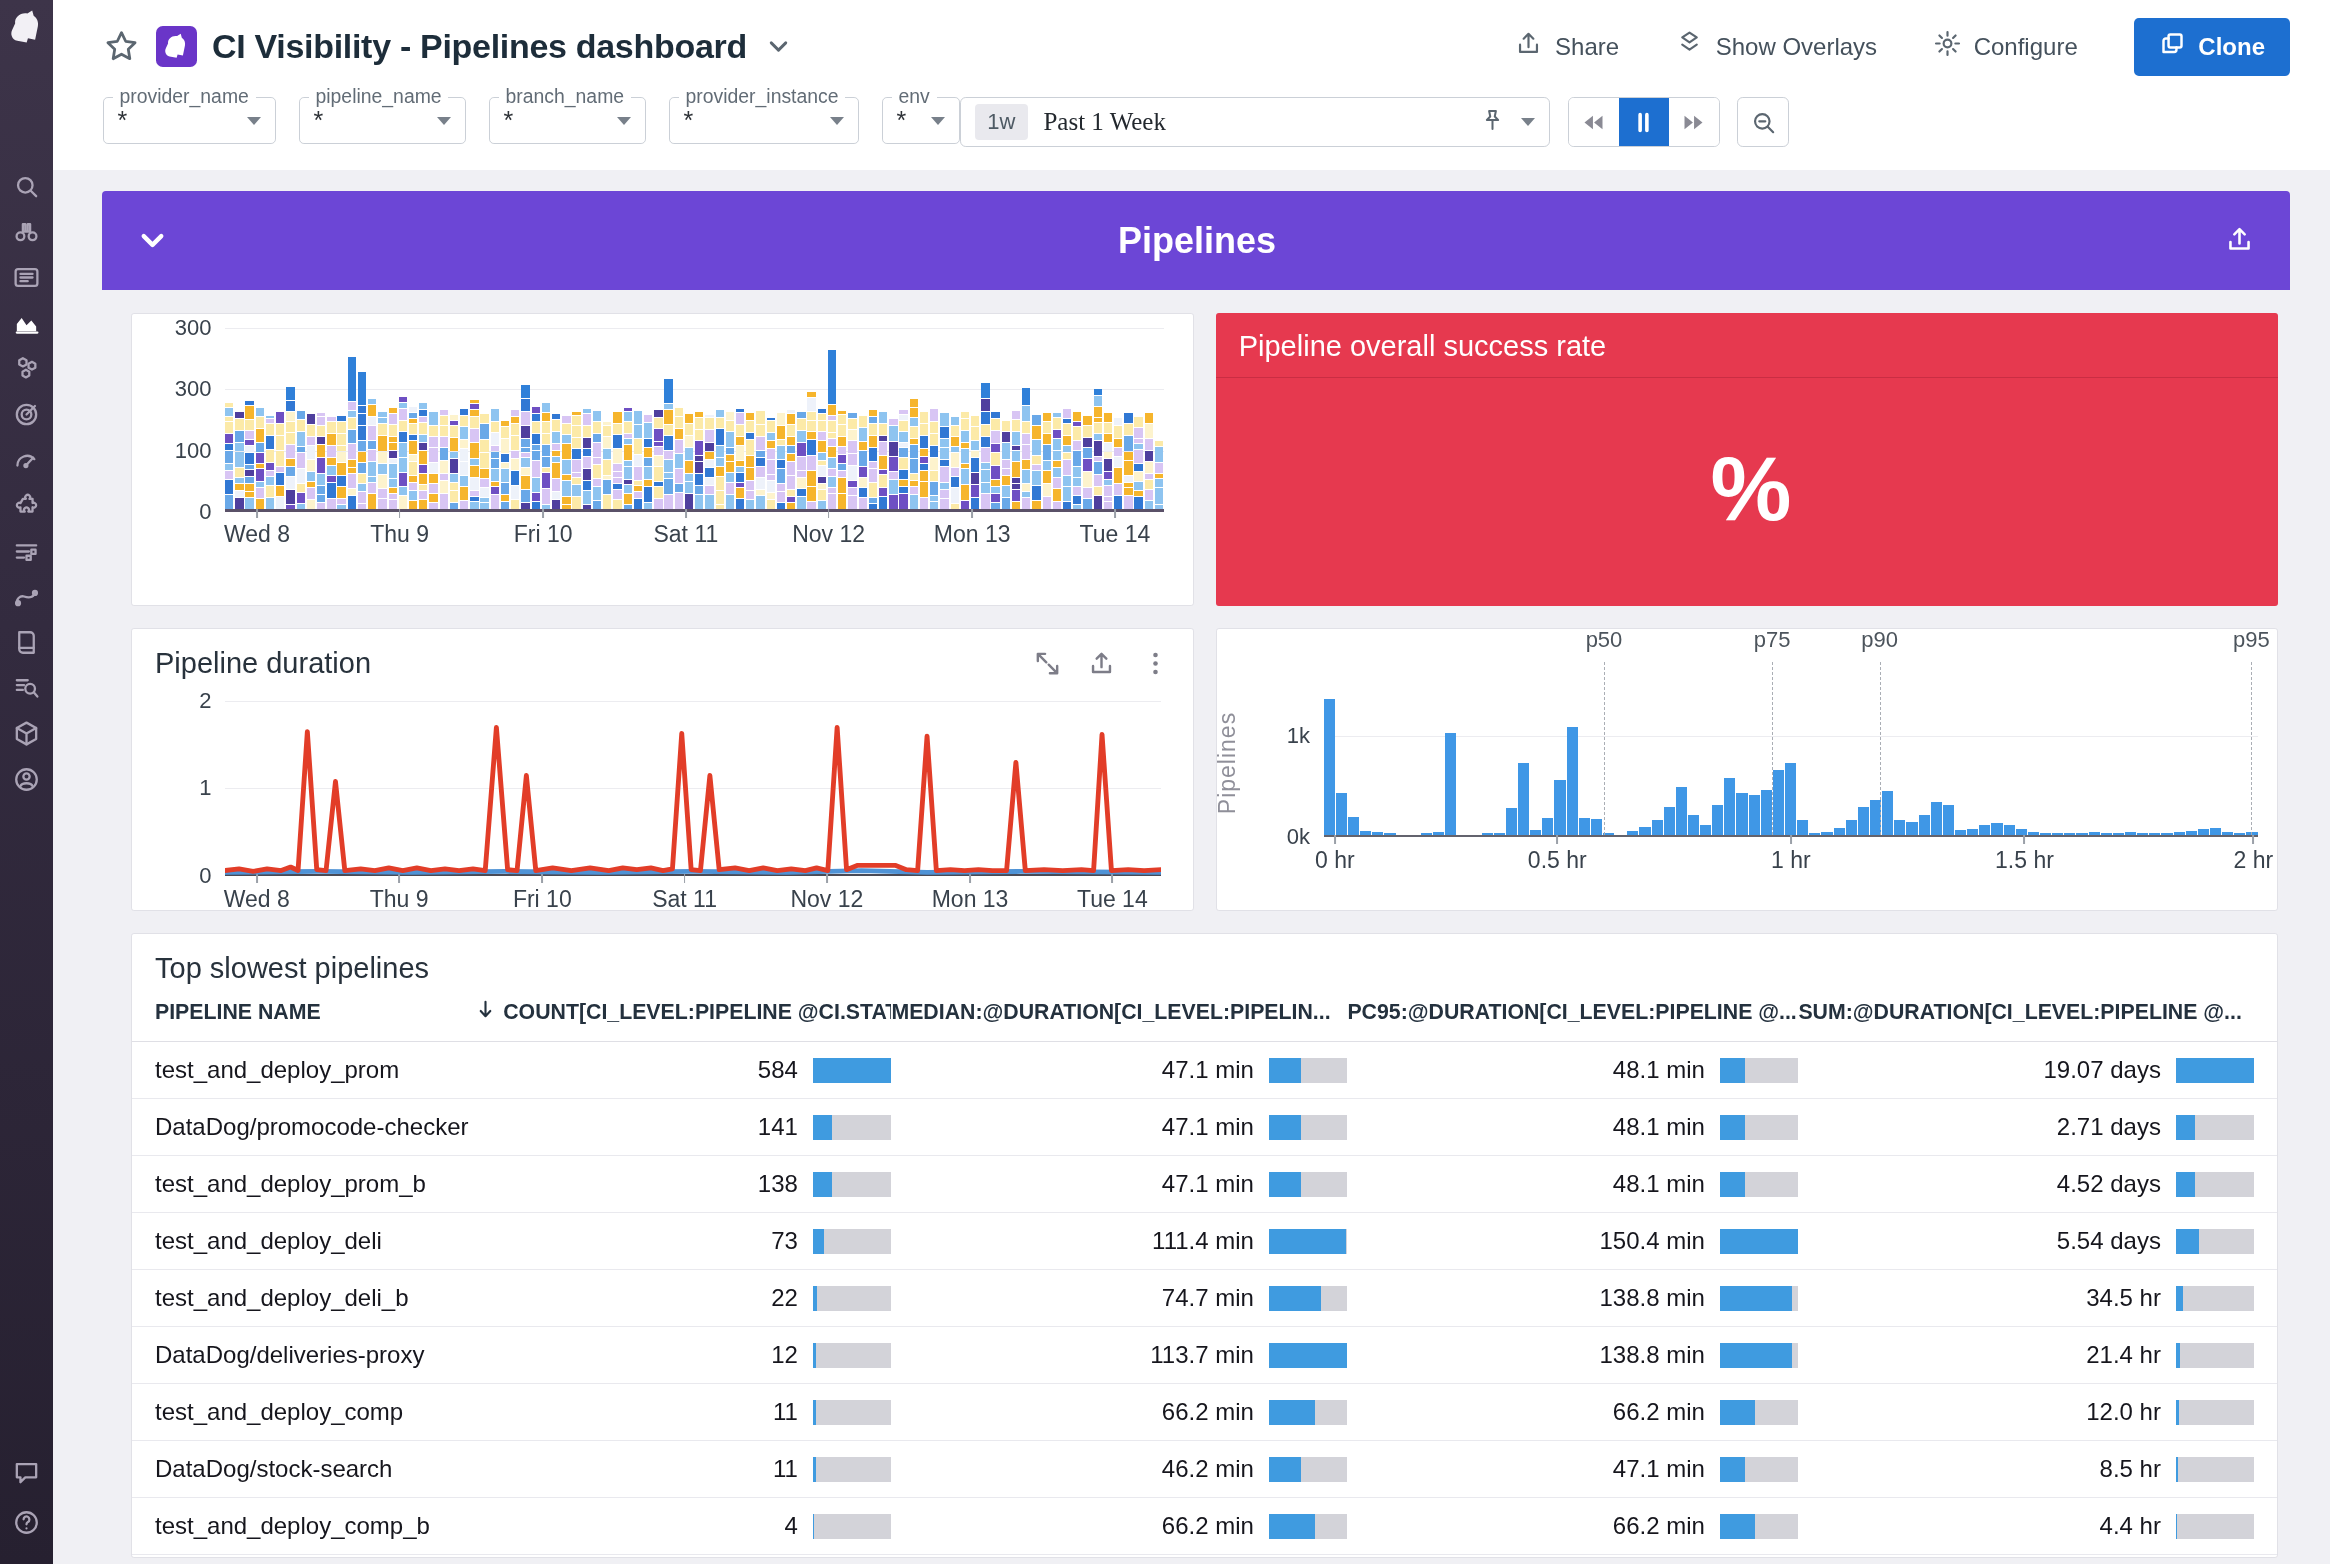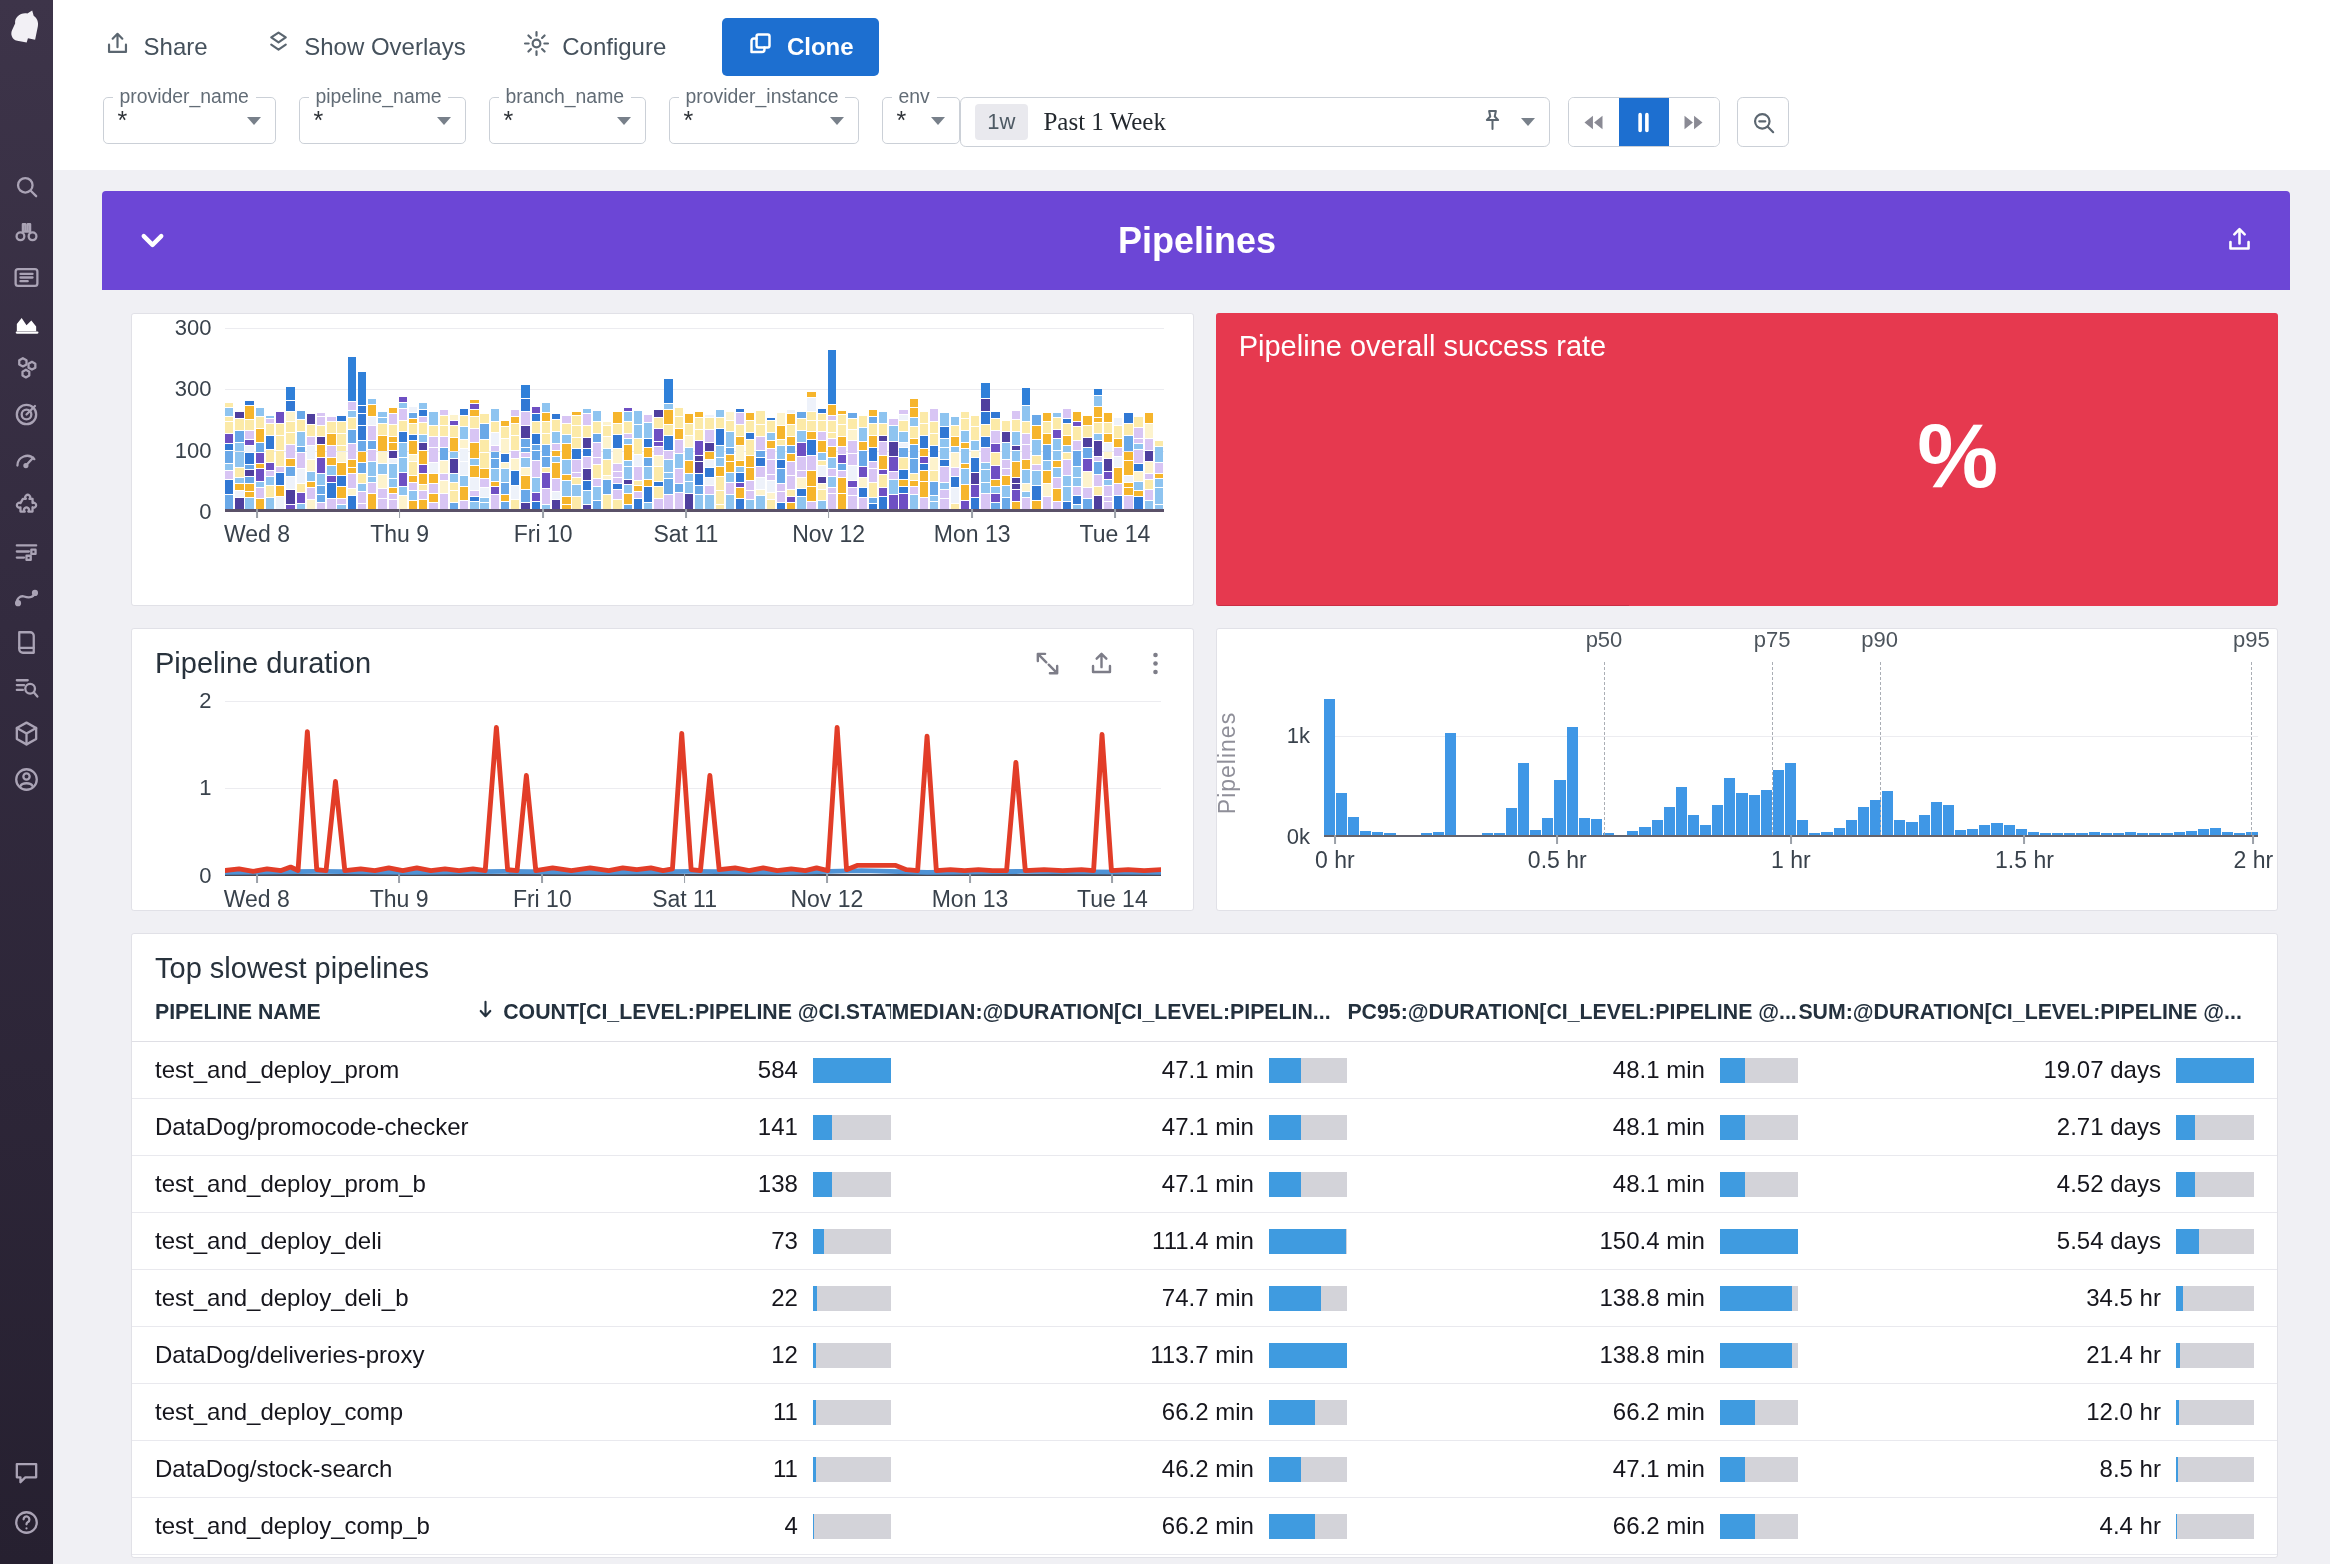--- a/index.html
+++ b/index.html
@@ -76,21 +76,21 @@
   #dur-plot { height:175px; border-bottom:2.9px solid #4a4a55; }
   #dur-plot svg { position:absolute; left:0; top:0; z-index:1; }
 
   #dist-plot { height:146px; border-bottom:2.9px solid #63636d; margin:62px 19.4px 0 107px; }
   .dist-bars { position:absolute; left:0; right:0; bottom:0; top:0; display:flex; align-items:flex-end; gap:1px; z-index:1; }
   .dbar { flex:1; background:#3f97e6; }
   .pline { position:absolute; top:-29px; bottom:0; border-left:1.9px dashed #aaaeb5; z-index:2; }
   .plab { position:absolute; top:-64px; transform:translateX(-50%); font-size:22px; color:#4c545c; }
   .dist-ylabel { position:absolute; left:-97px; top:50%; transform:translate(-50%,-50%) rotate(-90deg); font-size:23px; color:#8f8f99; letter-spacing:1px; }
 
-  .red-card { background:#e6394f; border:none; color:#fff; display:flex; flex-direction:row; overflow:hidden; }
+  .red-card { background:#e6394f; border:none; color:#fff; display:flex; flex-direction:column; overflow:hidden; }
   .red-title { font-size:29px; padding:16.5px 23px 14.6px; border-bottom:1.9px solid rgba(120,10,30,0.25); }
   .red-value { flex:1; display:flex; align-items:center; justify-content:center; }
   .rv-inner { display:flex; align-items:baseline; font-weight:bold; margin-top:-7.8px; }
   .rv-num { font-size:229px; letter-spacing:-5.8px; line-height:1; }
   .rv-pct { font-size:91px; margin-left:7.8px; }
 
   .table-card { grid-column:1 / -1; padding-bottom:1.9px; }
   .thead { display:grid; grid-template-columns:1fr 417px 456px 451px 456px; align-items:center; padding:5.8px 23px 13.6px; border-bottom:1px solid #dfdfe5; }
   .th { font-size:21.3px; font-weight:bold; color:#24313e; white-space:nowrap; overflow:hidden; display:flex; align-items:center; gap:5.8px; cursor:pointer; }
   .tr { display:grid; grid-template-columns:1fr 417px 456px 451px 456px; align-items:center; height:57px; padding:0 23px; border-bottom:1px solid #e9e9ee; background:#fff; }
@@ -213,20 +213,34 @@
             <circle cx="12" cy="12" r="8.5"></circle>
             <path d="M9.6 9.4a2.4 2.4 0 1 1 3.6 2.1c-.9.6-1.2 1-1.2 2"></path>
             <circle cx="12" cy="16.9" r="0.9" fill="currentColor" stroke="none"></circle>
           </svg>
         </div>
       </nav>
   </aside>
 
   <main class="main">
     <header class="topbar">
+      <div class="title-group">
+        <span class="star"><svg viewBox="0 0 24 24" width="37" height="37" fill="none" stroke="currentColor" stroke-width="1.8" stroke-linecap="round" stroke-linejoin="round">
+              <path d="M12 3l2.7 5.6 6.1.9-4.4 4.3 1 6.1-5.4-2.9-5.4 2.9 1-6.1L3.2 9.5l6.1-.9z"></path>
+            </svg></span>
+        <span class="dash-ico">
+            <svg viewBox="0 0 24 24" width="29" height="29" fill="none" stroke="currentColor" stroke-width="1.8" stroke-linecap="round" stroke-linejoin="round">
+              <path d="M5 9.5C4.6 5.5 8.5 2.6 12.5 3.4l3-1.9.9 3.3c2.1 1.4 3.1 3.9 2.6 6.4l-1.7 8.3-4.4-.9-.8 2.7-5.8-1.1c-3.3-.7-4.5-4.4-3-7z" fill="currentColor" stroke="none"></path>
+            </svg>
+          </span>
+        <h1 class="page-title">CI Visibility - Pipelines dashboard</h1>
+        <span class="title-caret"><svg viewBox="0 0 24 24" width="29" height="29" fill="none" stroke="currentColor" stroke-width="2.4" stroke-linecap="round" stroke-linejoin="round">
+              <path d="M6 9l6 6 6-6"></path>
+            </svg></span>
+      </div>
       <div class="top-actions">
         <div class="action">
           <span id="ico-share"><svg viewBox="0 0 24 24" width="29" height="29" fill="none" stroke="currentColor" stroke-width="1.8" stroke-linecap="round" stroke-linejoin="round">
                 <path d="M8 8l4-4 4 4M12 4v11"></path>
                 <path d="M5 13v6h14v-6"></path>
               </svg></span>
           <span>Share</span>
         </div>
         <div class="action">
           <span id="ico-overlays"><svg viewBox="0 0 24 24" width="29" height="29" fill="none" stroke="currentColor" stroke-width="1.8" stroke-linecap="round" stroke-linejoin="round">

